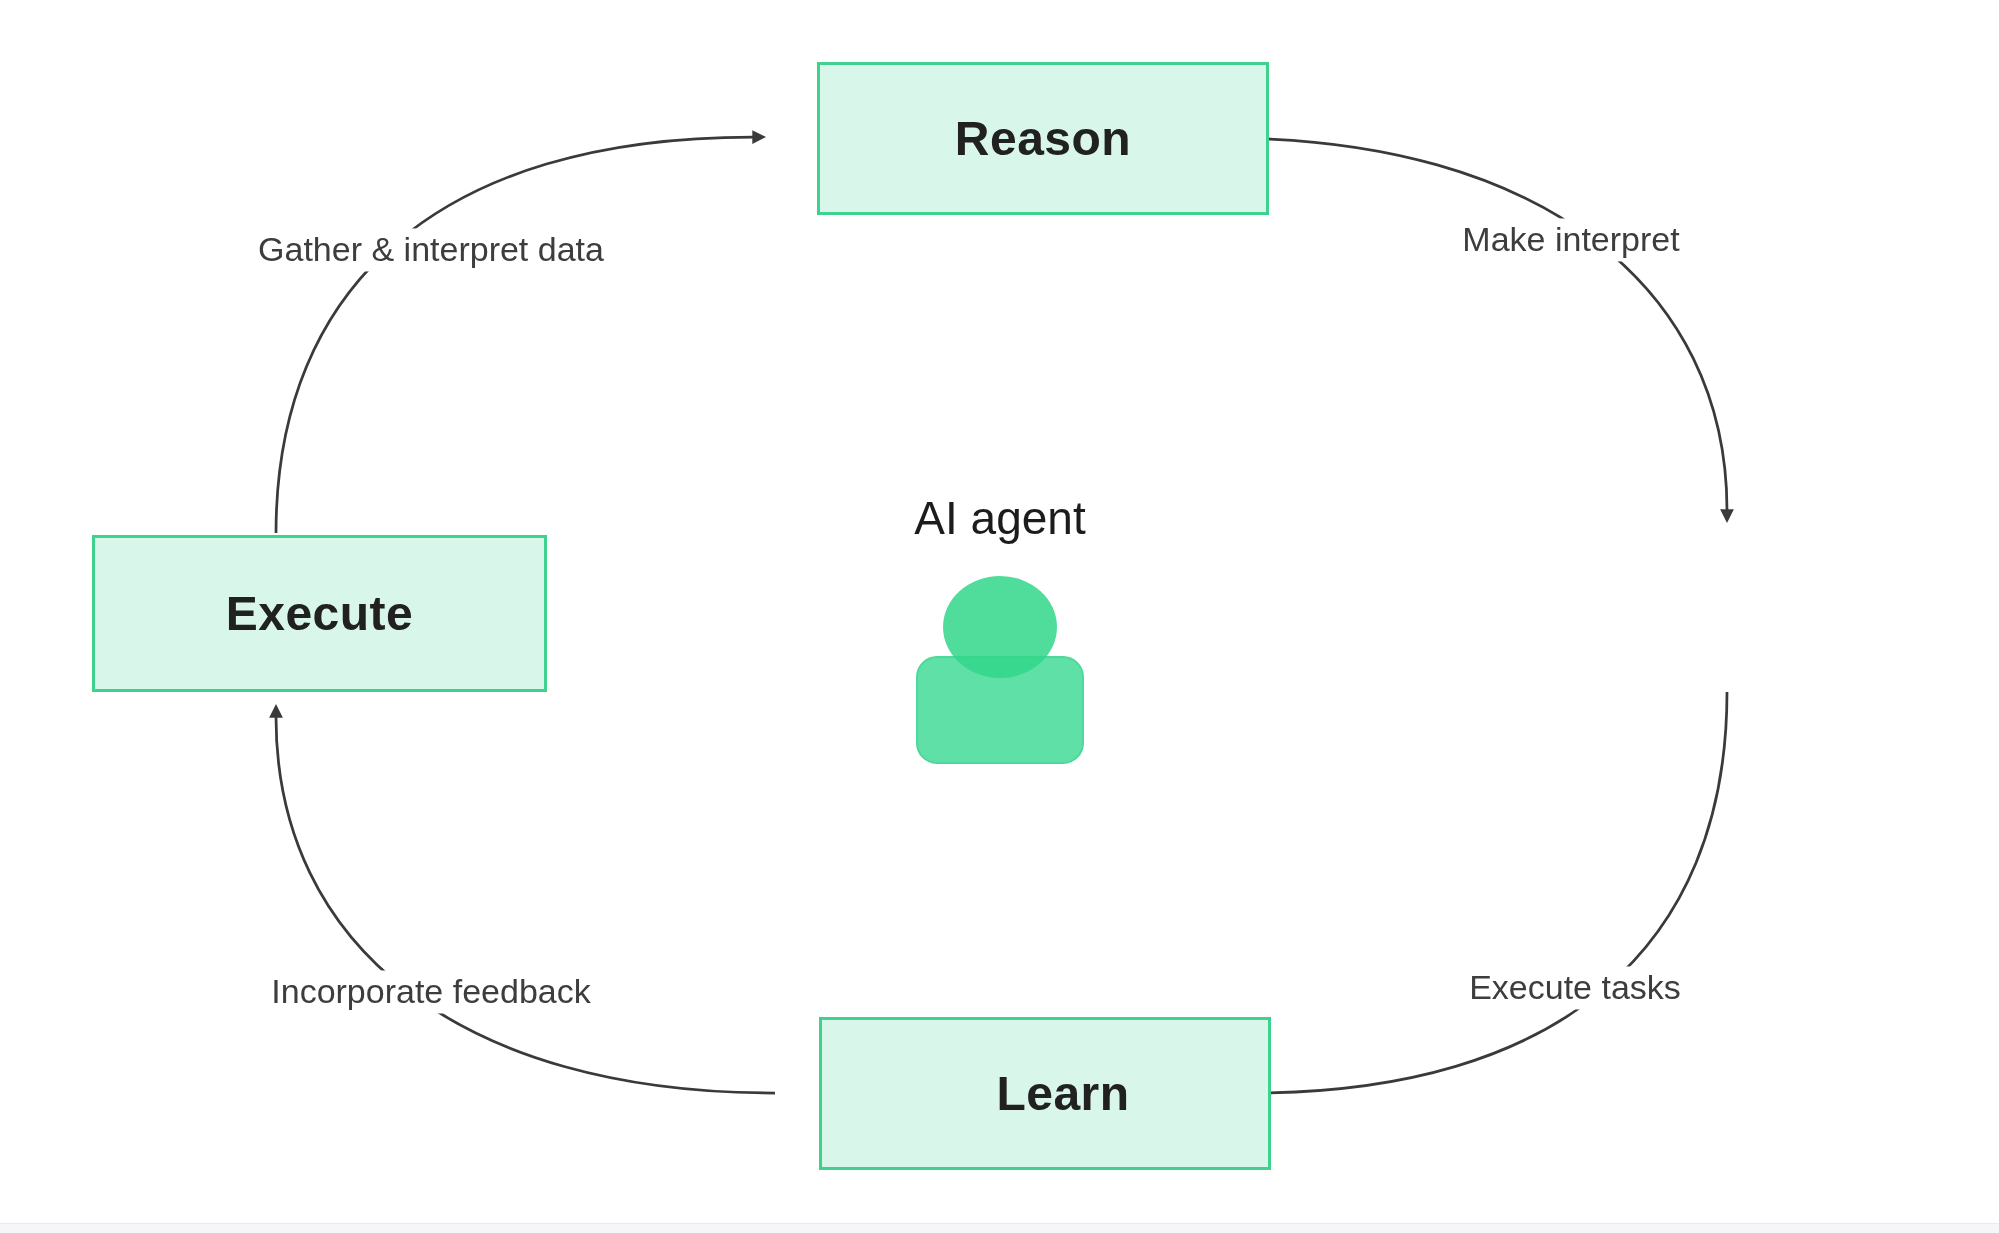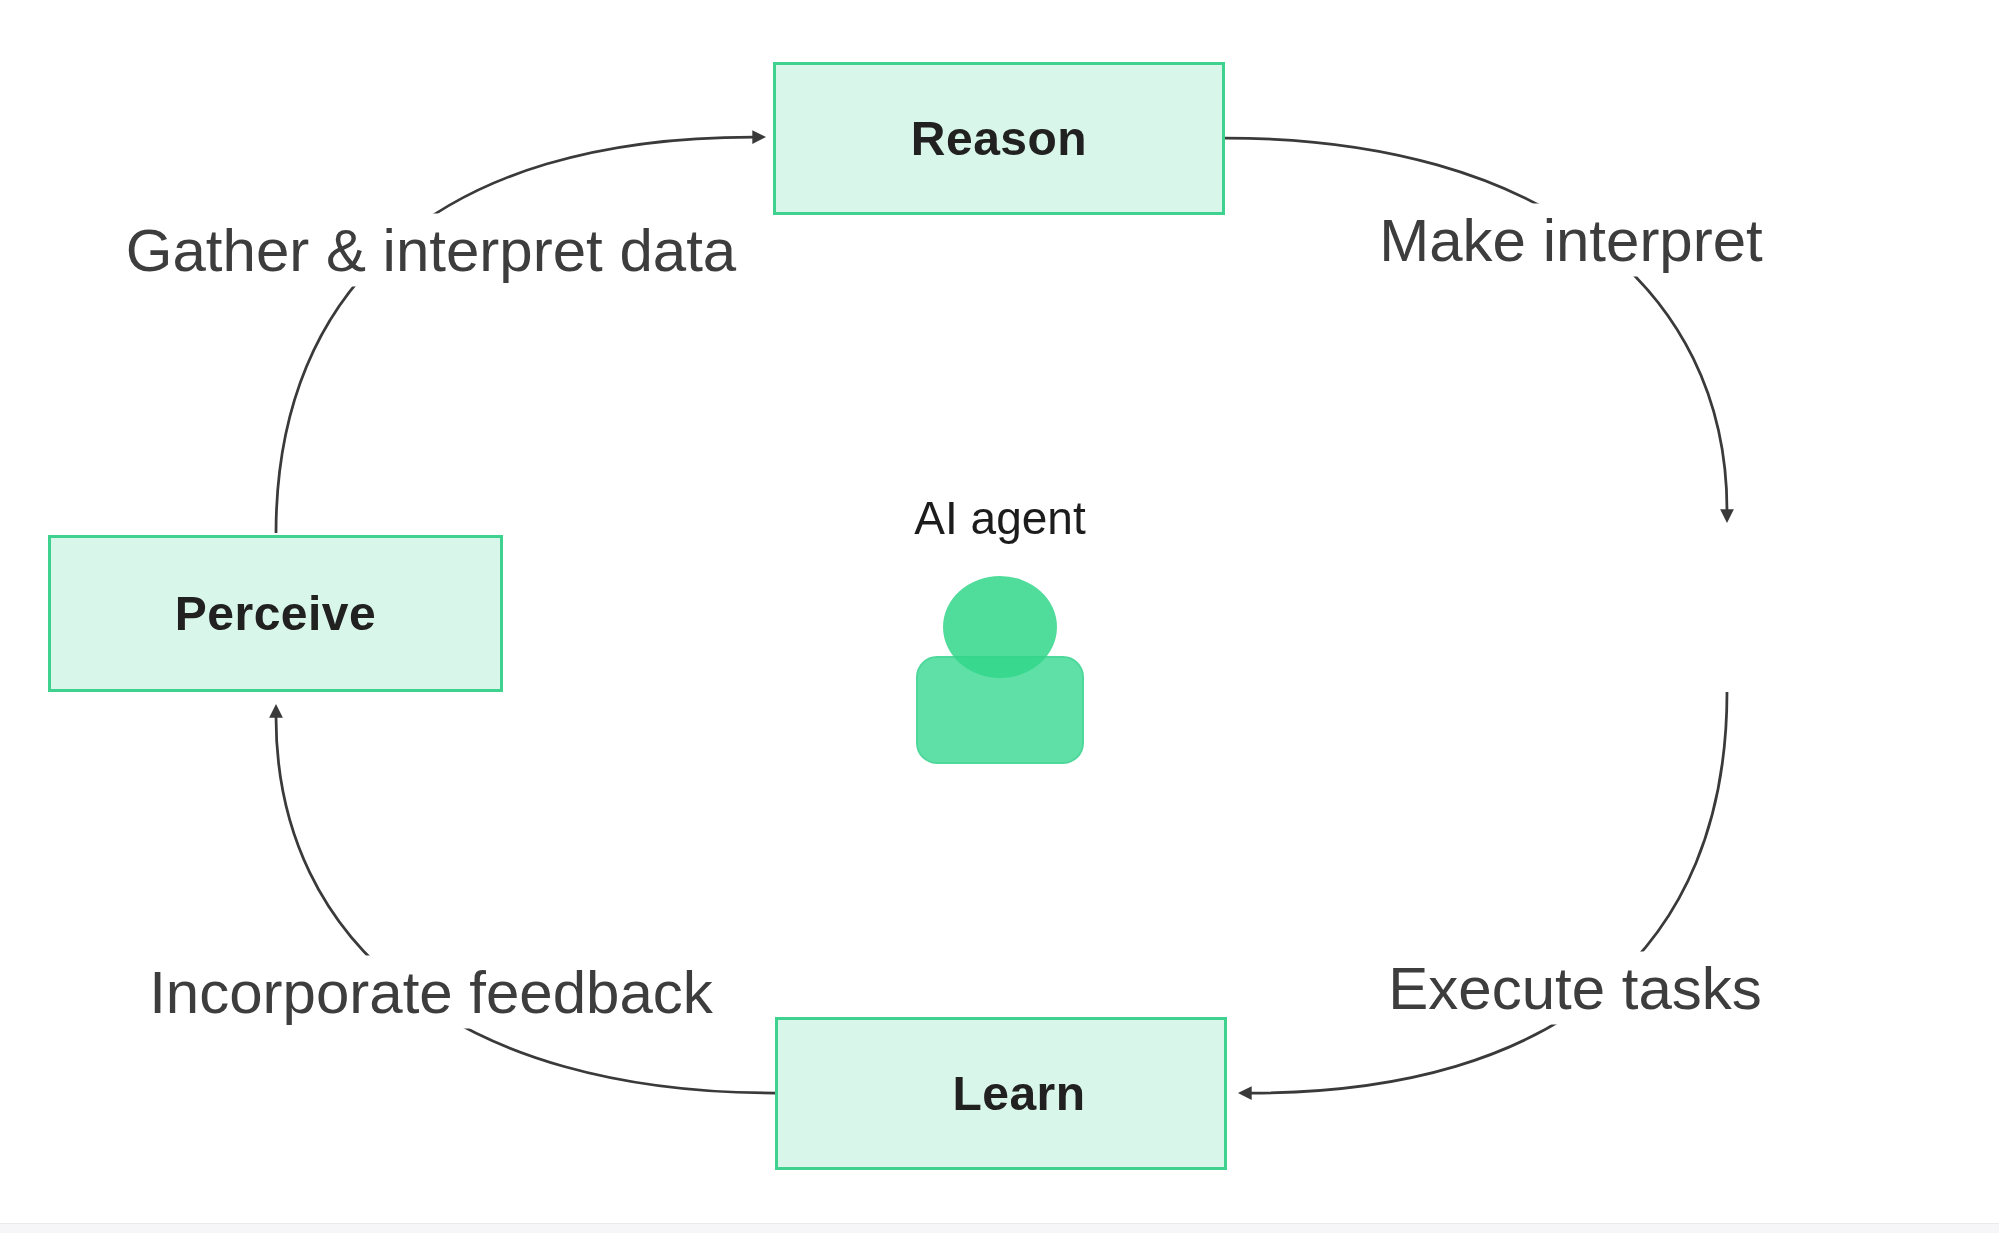--- a/index.html
+++ b/index.html
@@ -43,31 +43,32 @@
     position: absolute;
     background: var(--boxFill);
     border: 3.5px solid var(--boxBorder);
     display: flex;
     align-items: center;
     justify-content: center;
     font-size: 48px;
     font-weight: bold;
     color: var(--boxText);
     letter-spacing: 0.5px;
+    margin-left: 44px;
   }
   .node-reason   { left: 773px;  top: 62px;   width: 452px; height: 153px; }
   .node-perceive { left: 48px;   top: 535px;  width: 455px; height: 157px; }
   .node-act      { left: 1497px; top: 535px;  width: 455px; height: 157px; }
   .node-learn    { left: 775px;  top: 1017px; width: 452px; height: 153px; padding-left: 36px; }
   .edge-label {
     position: absolute;
     transform: translate(-50%, -50%);
     background: var(--canvasBg);
     color: var(--edgeText);
-    font-size: 60px;
+    font-size: 34px;
     font-weight: 400;
     white-space: nowrap;
     padding: 2px 12px;
     line-height: 1.15;
   }
   .label-gather      { left: 431px;  top: 250px; }
   .label-decisions   { left: 1571px; top: 240px; }
   .label-execute     { left: 1575px; top: 988px; }
   .label-feedback    { left: 431px;  top: 992px; }
   .agent-title {
@@ -117,21 +118,21 @@
     <path class="edge" d="M 775 1093 C 460 1093, 276 946, 276 717" marker-end="url(#arrowhead)"></path>
   </svg>
 
   <div class="node node-reason">
     <span>Reason</span>
   </div>
   <div class="node node-learn">
     <span>Learn</span>
   </div>
   <div class="node node-perceive">
-    <span>Perceive</span>
+    <span>Execute</span>
   </div>
 
   <div class="edge-label label-gather">Gather &amp; interpret data</div>
   <div class="edge-label label-decisions">Make interpret</div>
   <div class="edge-label label-execute">Execute tasks</div>
   <div class="edge-label label-feedback">Incorporate feedback</div>
 
   <div class="agent-title">AI agent</div>
 
   <svg class="agent-icon" viewBox="900 565 200 210" xmlns="http://www.w3.org/2000/svg">

